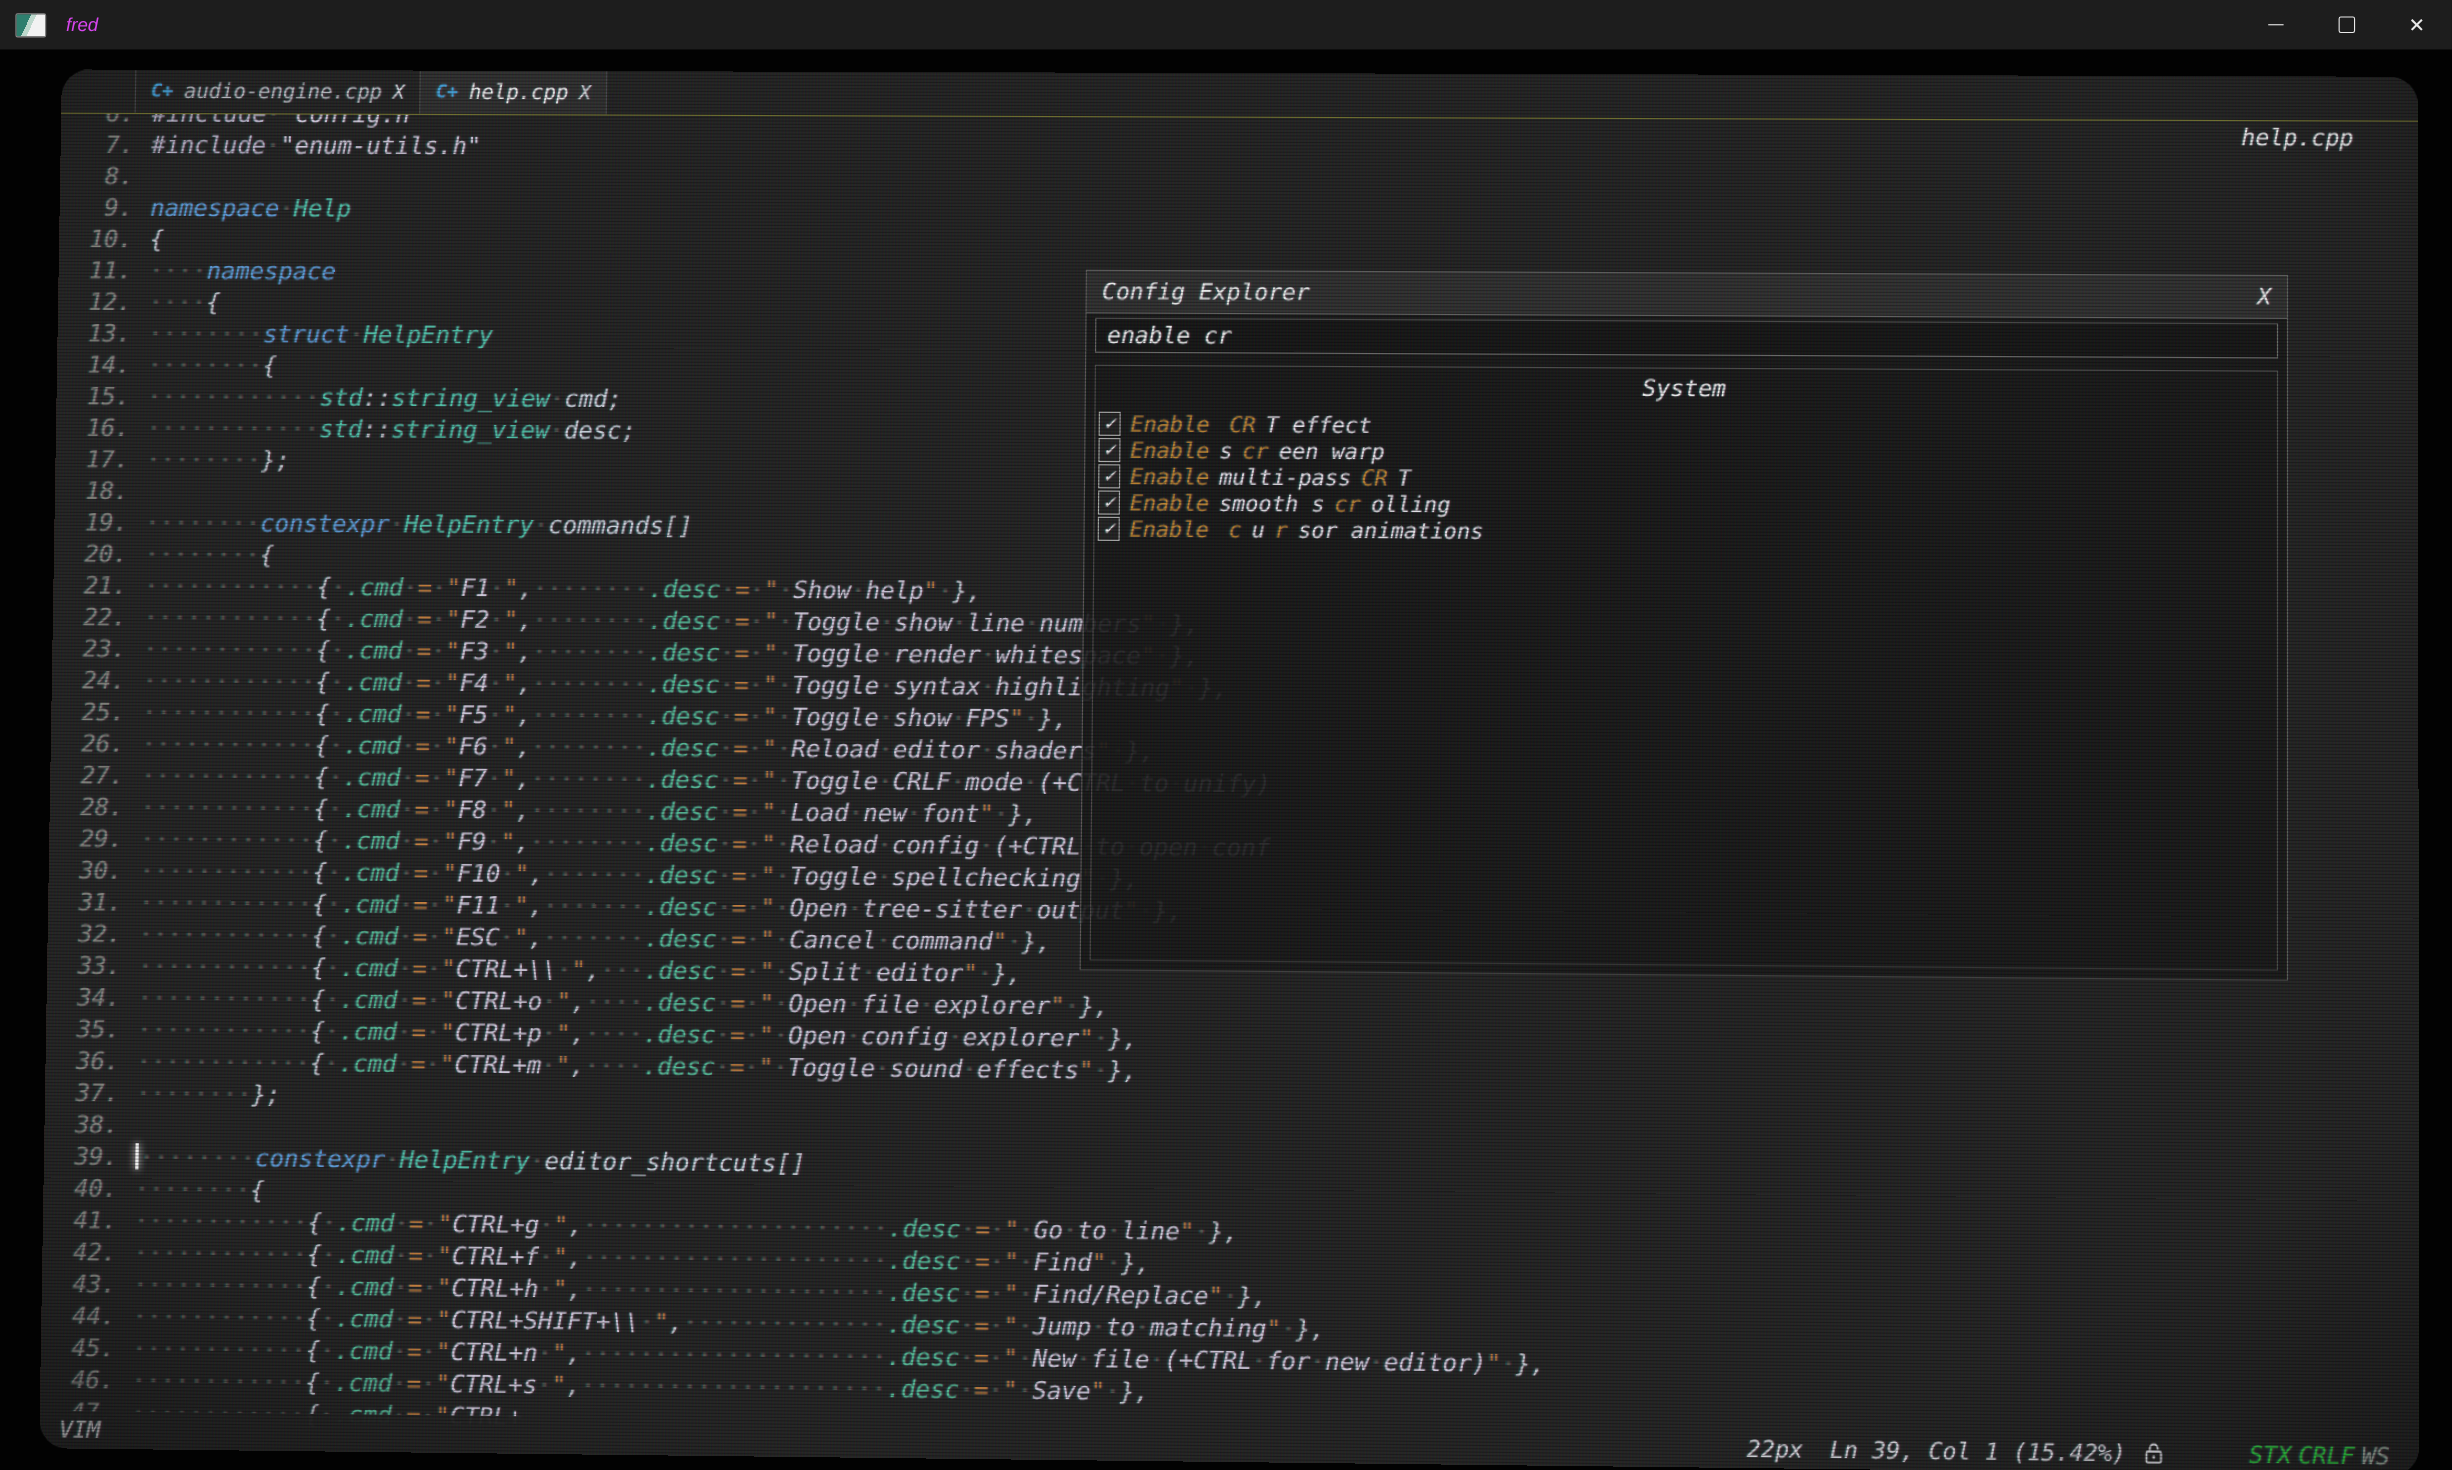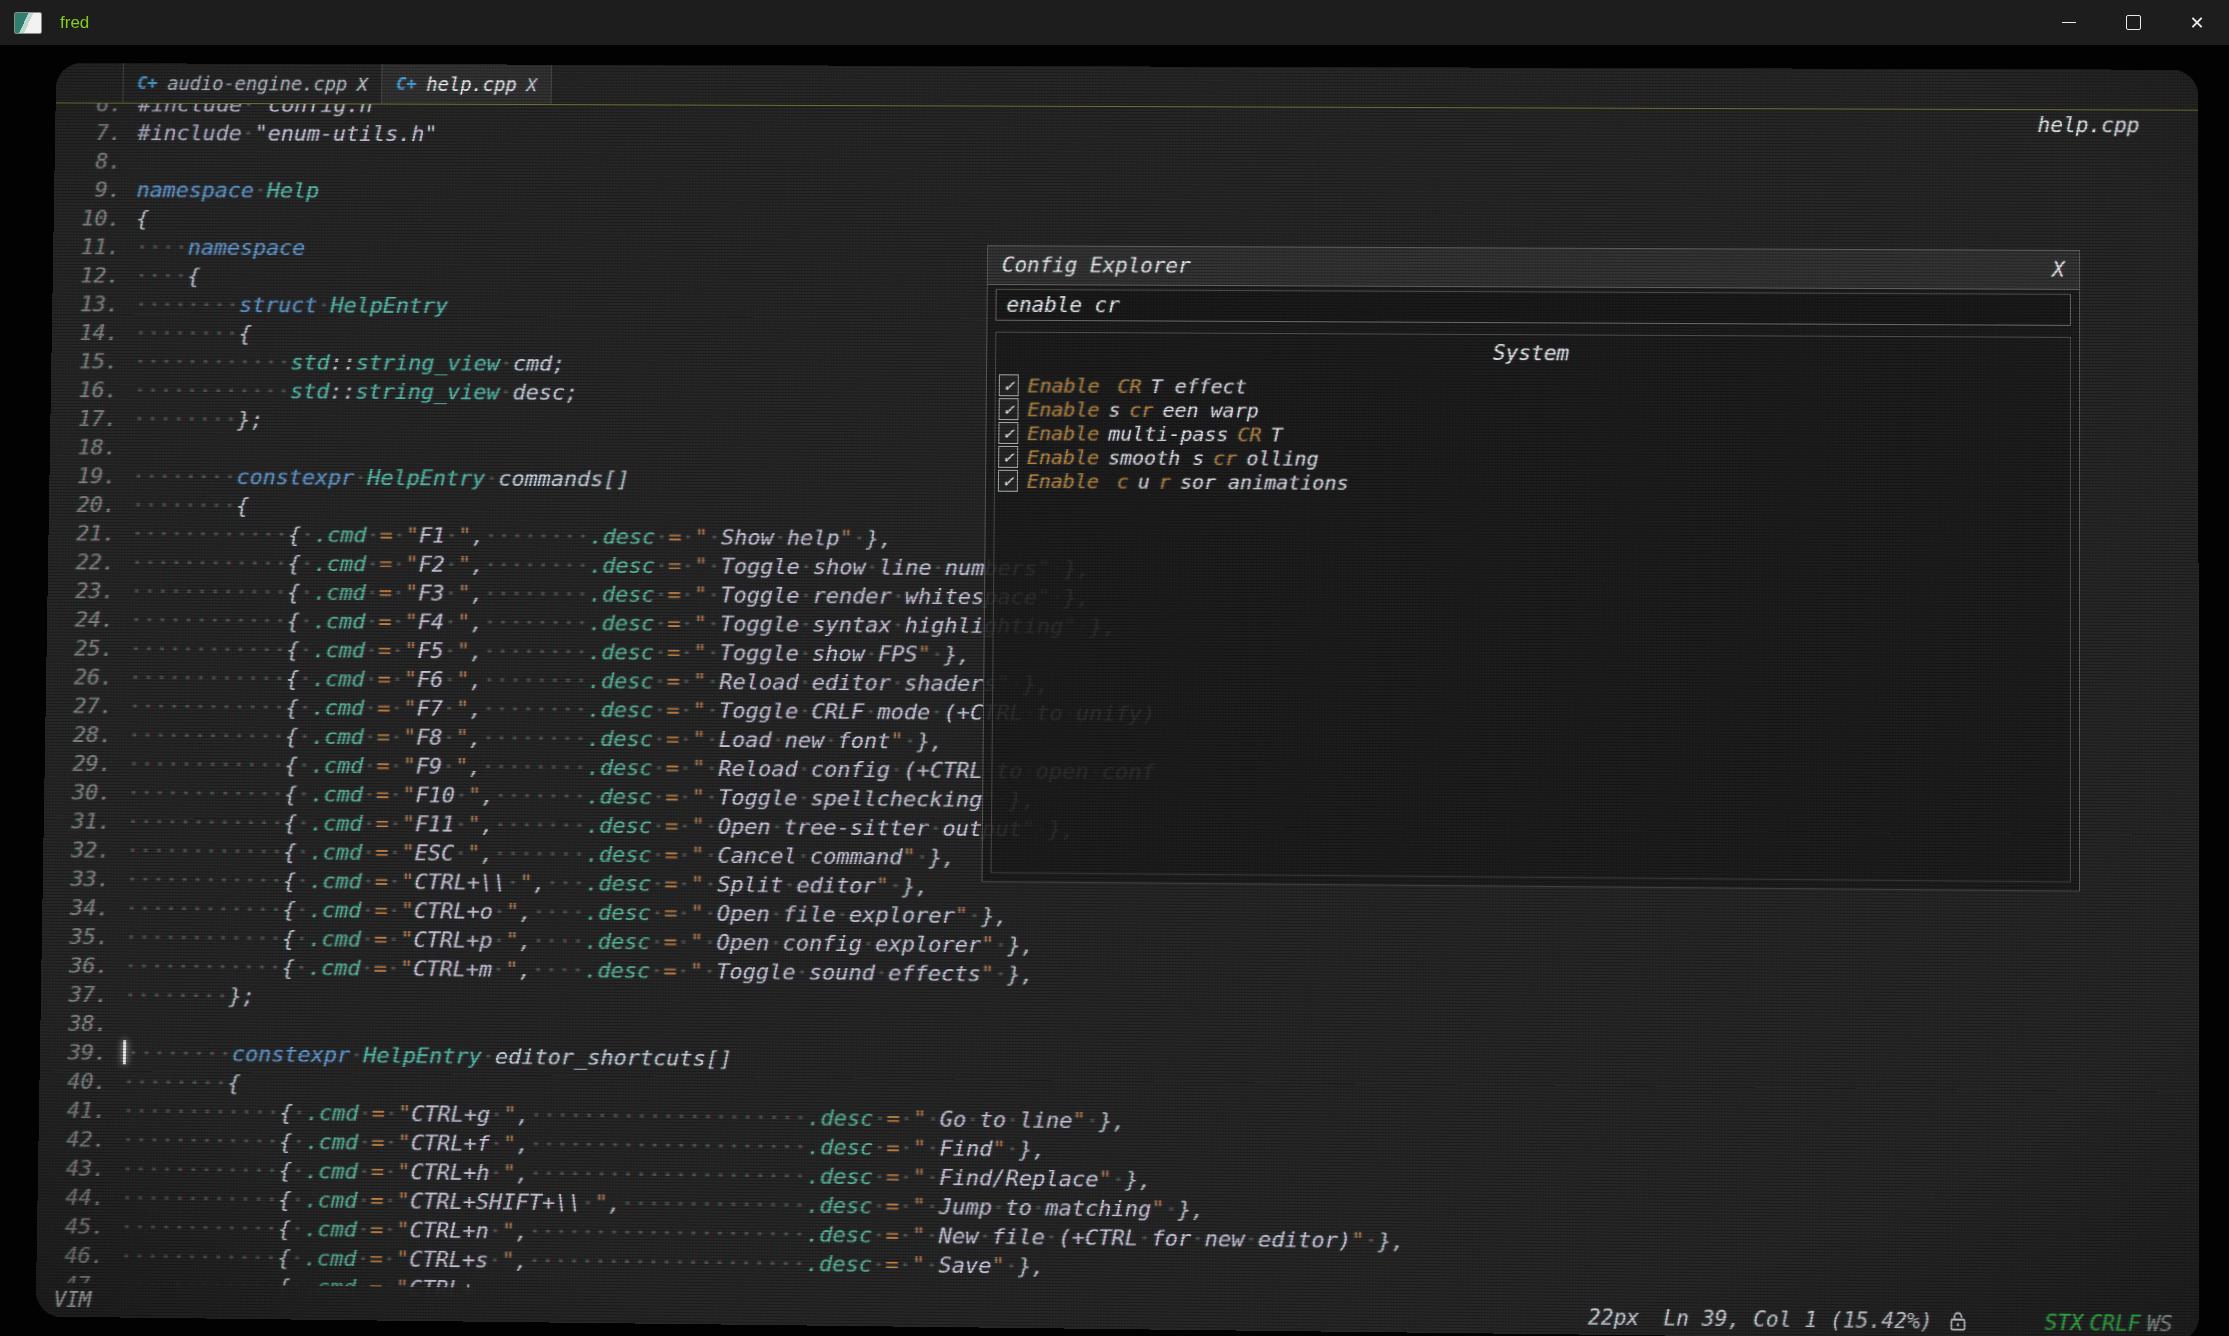--- a/index.html
+++ b/index.html
@@ -5,21 +5,21 @@
   html,body{margin:0;padding:0;background:#000;}
   body{width:2229px;height:1336px;position:relative;overflow:hidden;
        font-family:"DejaVu Sans Mono",monospace;}
 
   
   .titlebar{position:absolute;top:0;left:0;right:0;height:45px;background:#1d1d1d;
             display:flex;align-items:center;z-index:50;
             font-family:"Liberation Sans",sans-serif;}
   .app-ico{width:26px;height:20px;margin:0 18px 0 14px;border:1px solid #8a8a8a;border-radius:2px;
            background:linear-gradient(115deg,#2e7f6e 0 38%,#bcd8cc 38% 52%,#f2f2f2 52% 100%);}
-  .app-title{color:#84cc16;font-size:17px;}
+  .app-title{color:#d946ef;font-size:17px;font-style:italic;}
   .win-btns{margin-left:auto;display:flex;height:100%;}
   .win-btn{width:64px;height:100%;display:flex;align-items:center;justify-content:center;
            color:#eaeaea;font-size:18px;cursor:default;}
   .win-btn.max span{display:block;width:13px;height:13px;border:1.5px solid #eaeaea;border-radius:2px;}
   .win-btn.min span{display:block;width:14px;height:0;border-top:1.5px solid #eaeaea;}
 
   
   .screen{position:absolute;top:45px;left:0;right:0;bottom:0;background:#020202;overflow:hidden;}
   .crt{position:absolute;left:38px;right:38px;top:18px;bottom:10px;background:#232323;
        border-radius:26px;overflow:hidden;

